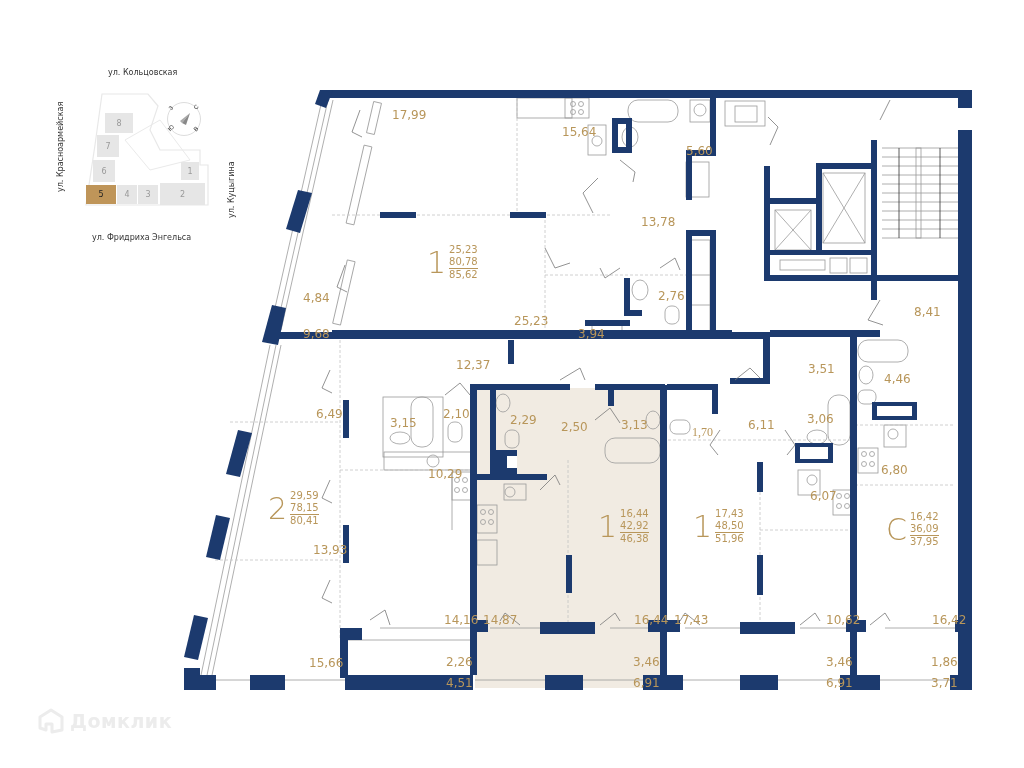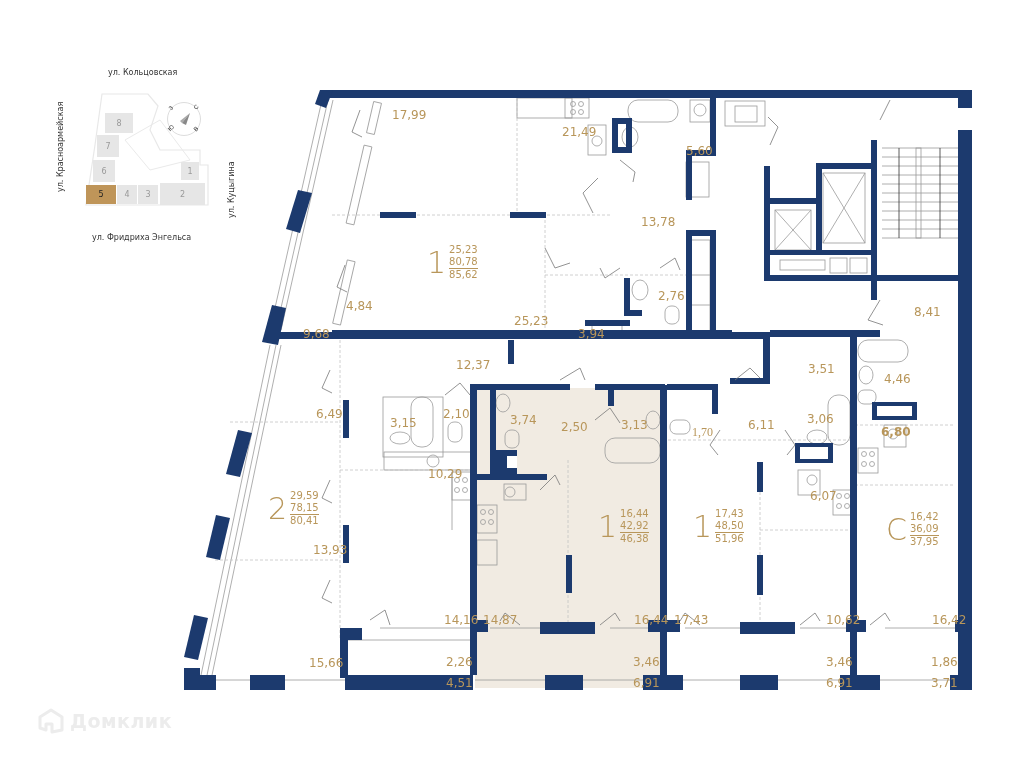--- a/index.html
+++ b/index.html
@@ -310,28 +310,28 @@
     <path d="M720 430 l-10 15 l8 10"></path>
     <path d="M785 430 l10 15 l-8 10"></path>
     <path d="M700 625 l-15 -12 l-5 8"></path>
     <path d="M800 625 l15 -12 l5 8"></path>
     <path d="M870 625 l15 -12 l5 8"></path>
   </g>
 </svg>
 
 <div>
   <div class="lbl" style="left:392px;top:109px;">17,99</div>
-  <div class="lbl" style="left:562px;top:126px;">21,49</div>
+  <div class="lbl" style="left:562px;top:126px;">15,64</div>
   <div class="lbl" style="left:686px;top:145px;">5,60</div>
   <div class="lbl" style="left:641px;top:216px;">13,78</div>
   <div class="lbl" style="left:578px;top:297px;margin-top:31px;">3,94</div>
   <div class="lbl" style="left:658px;top:290px;">2,76</div>
   <div class="lbl" style="left:514px;top:315px;">25,23</div>
   <div class="lbl u" style="left:303px;top:296px;">9,68</div>
-  <div class="lbl" style="left:303px;top:300px;margin-left:43px;">4,84</div>
+  <div class="lbl" style="left:303px;top:292px;">4,84</div>
   <div class="apt" style="left:427px;top:244px;">
     <span class="big">1</span>
     <span class="nums">
       <span>25,23</span>
       <span>80,78</span>
       <span>85,62</span>
     </span>
   </div>
 </div>
 
@@ -350,21 +350,21 @@
     <span class="big">2</span>
     <span class="nums">
       <span>29,59</span>
       <span>78,15</span>
       <span>80,41</span>
     </span>
   </div>
 </div>
 
 <div>
-  <div class="lbl" style="left:510px;top:414px;">3,74</div>
+  <div class="lbl" style="left:510px;top:414px;">2,29</div>
   <div class="lbl" style="left:561px;top:421px;">2,50</div>
   <div class="lbl" style="left:621px;top:419px;">3,13</div>
   <div class="lbl" style="left:483px;top:614px;">14,87</div>
   <div class="lbl" style="left:634px;top:614px;">16,44</div>
   <div class="lbl u" style="left:633px;top:645px;">6,91</div>
   <div class="lbl" style="left:633px;top:656px;">3,46</div>
   <div class="apt" style="left:598px;top:508px;">
     <span class="big">1</span>
     <span class="nums">
       <span>16,44</span>
@@ -390,21 +390,21 @@
       <span>17,43</span>
       <span>48,50</span>
       <span>51,96</span>
     </span>
   </div>
 </div>
 
 <div>
   <div class="lbl" style="left:914px;top:306px;">8,41</div>
   <div class="lbl" style="left:884px;top:373px;">4,46</div>
-  <div class="lbl" style="left:881px;top:426px;font-weight:bold;">6,80</div>
+  <div class="lbl" style="left:881px;top:464px;">6,80</div>
   <div class="lbl" style="left:932px;top:614px;">16,42</div>
   <div class="lbl u" style="left:931px;top:645px;">3,71</div>
   <div class="lbl" style="left:931px;top:656px;">1,86</div>
   <div class="apt" style="left:886px;top:511px;">
     <span class="big">С</span>
     <span class="nums">
       <span>16,42</span>
       <span>36,09</span>
       <span>37,95</span>
     </span>

